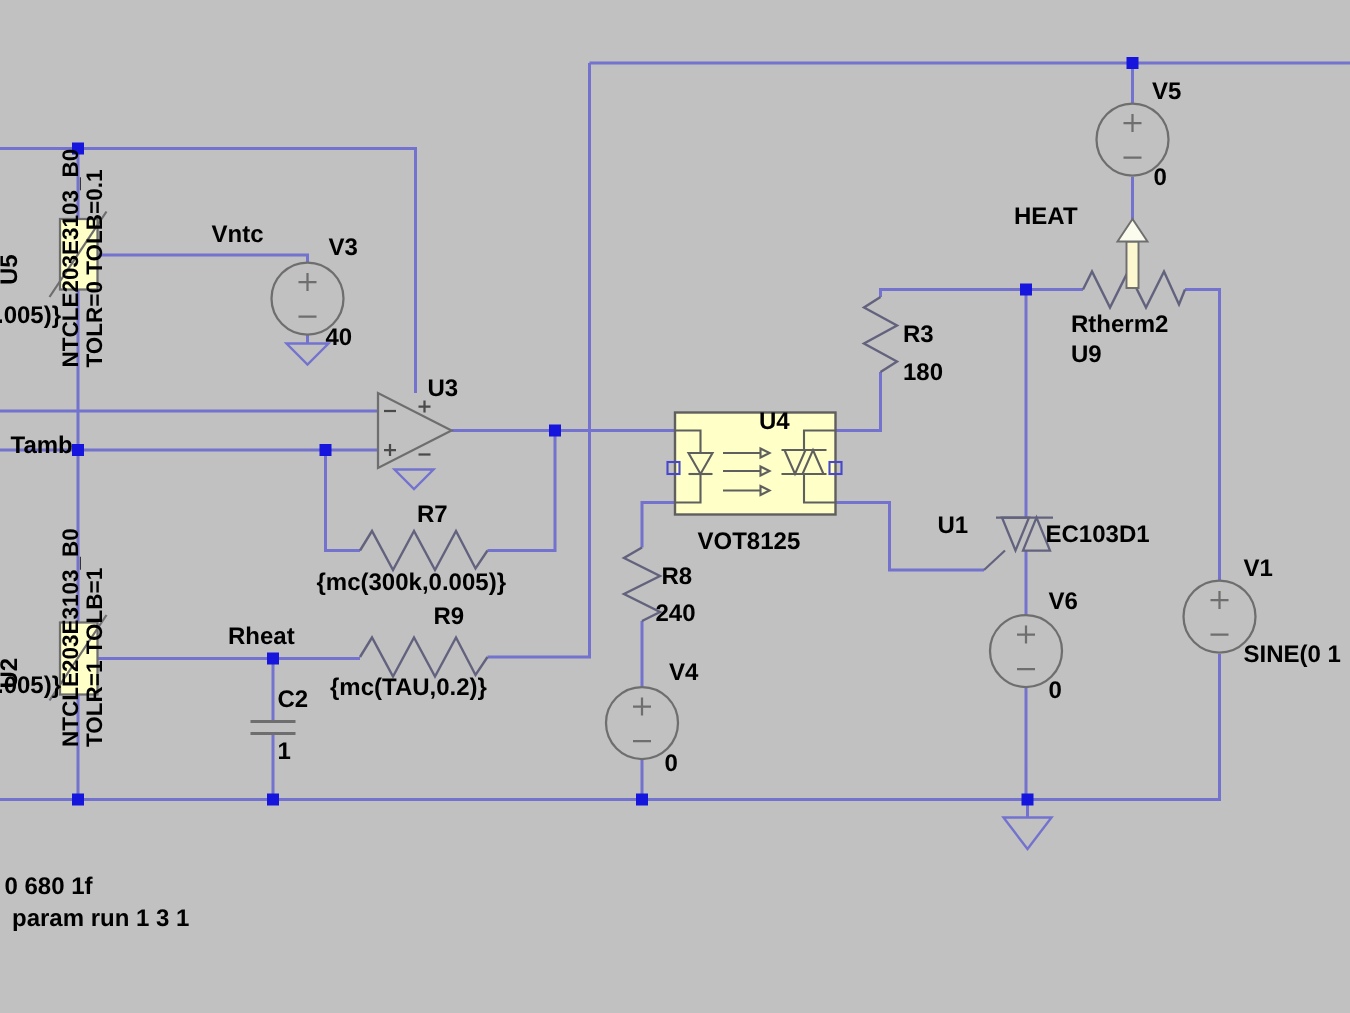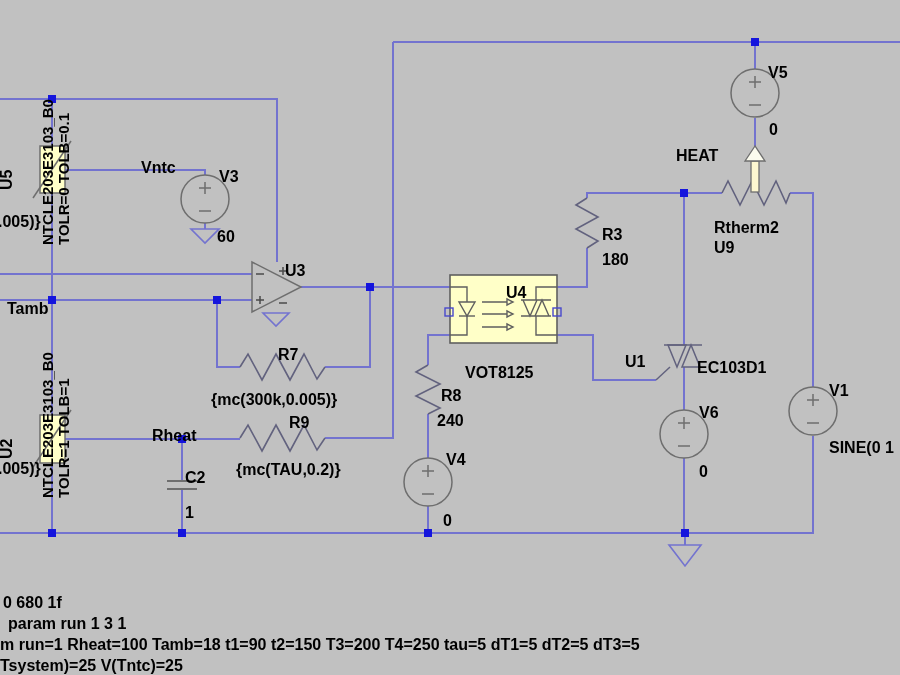--- a/index.html
+++ b/index.html
@@ -1,21 +1,21 @@
 <!DOCTYPE html>
 <html><head>
 <meta charset="utf-8">
 <style>
   html,body{margin:0;padding:0;}
   body{width:900px;height:675px;overflow:hidden;background:#c1c1c1;
        font-family:"Liberation Sans",sans-serif;}
   #stage{position:absolute;left:0;top:0;width:900px;height:675px;}
   #schem{position:absolute;left:0;top:0;}
   .lbl{position:absolute;font-weight:bold;font-size:16px;color:#000;
-       white-space:nowrap;line-height:1.05;margin-top:11px;}
+       white-space:nowrap;line-height:1.05;}
   .vtext{position:absolute;font-weight:bold;font-size:16px;color:#000;
          white-space:nowrap;transform-origin:0 100%;transform:rotate(-90deg);}
   .vmodel{font-size:15px;line-height:16px;}
 </style>
 </head>
 <body>
 
 <div id="stage">
 
 <svg id="schem" width="900" height="675" viewBox="0 0 900 675">
@@ -160,29 +160,29 @@
     <rect x="681" y="529" width="8" height="8"></rect>
   </g>
 </svg>
 
   <div class="lbl" style="left:141px;top:149px">Vntc</div>
   <div class="lbl" style="left:7px;top:290px">Tamb</div>
   <div class="lbl" style="left:152px;top:417px">Rheat</div>
   <div class="lbl" style="left:676px;top:137px">HEAT</div>
 
   <div class="lbl" style="left:219px;top:158px">V3</div>
-  <div class="lbl" style="left:217px;top:218px">60</div>
+  <div class="lbl" style="left:217px;top:218px">40</div>
 
   <div class="lbl" style="left:285px;top:252px">U3</div>
 
   <div class="lbl" style="left:278px;top:336px">R7</div>
   <div class="lbl" style="left:211px;top:381px">{mc(300k,0.005)}</div>
 
   <div class="lbl" style="left:289px;top:404px">R9</div>
-  <div class="lbl" style="left:236px;top:451px">{mc(TAU,0.2)}</div>
+  <div class="lbl" style="left:220px;top:451px">{mc(TAU,0.2)}</div>
 
   <div class="lbl" style="left:185px;top:459px">C2</div>
   <div class="lbl" style="left:185px;top:494px">1</div>
 
   <div class="lbl" style="left:441px;top:377px">R8</div>
   <div class="lbl" style="left:437px;top:402px">240</div>
 
   <div class="lbl" style="left:446px;top:441px">V4</div>
   <div class="lbl" style="left:443px;top:502px">0</div>
 
@@ -216,16 +216,14 @@
 
   <div class="vtext" style="left:16px;top:441px">U2</div>
   <div class="vtext vmodel" style="left:72px;top:466px">
     <div>NTCLE203E3103_B0</div>
     <div>TOLR=1 TOLB=1</div>
   </div>
   <div class="lbl" style="left:-2px;top:450px">.005)}</div>
 
   <div class="lbl" style="left:3px;top:584px">0 680 1f</div>
   <div class="lbl" style="left:8px;top:605px">param run 1 3 1</div>
-  <div class="lbl" style="left:0px;top:626px">m run=1 Rheat=100 Tamb=18 t1=90 t2=150 T3=200 T4=250 tau=5 dT1=5 dT2=5 dT3=5</div>
-  <div class="lbl" style="left:0px;top:647px">Tsystem)=25 V(Tntc)=25</div>
 
 </div>
 
 </body></html>

